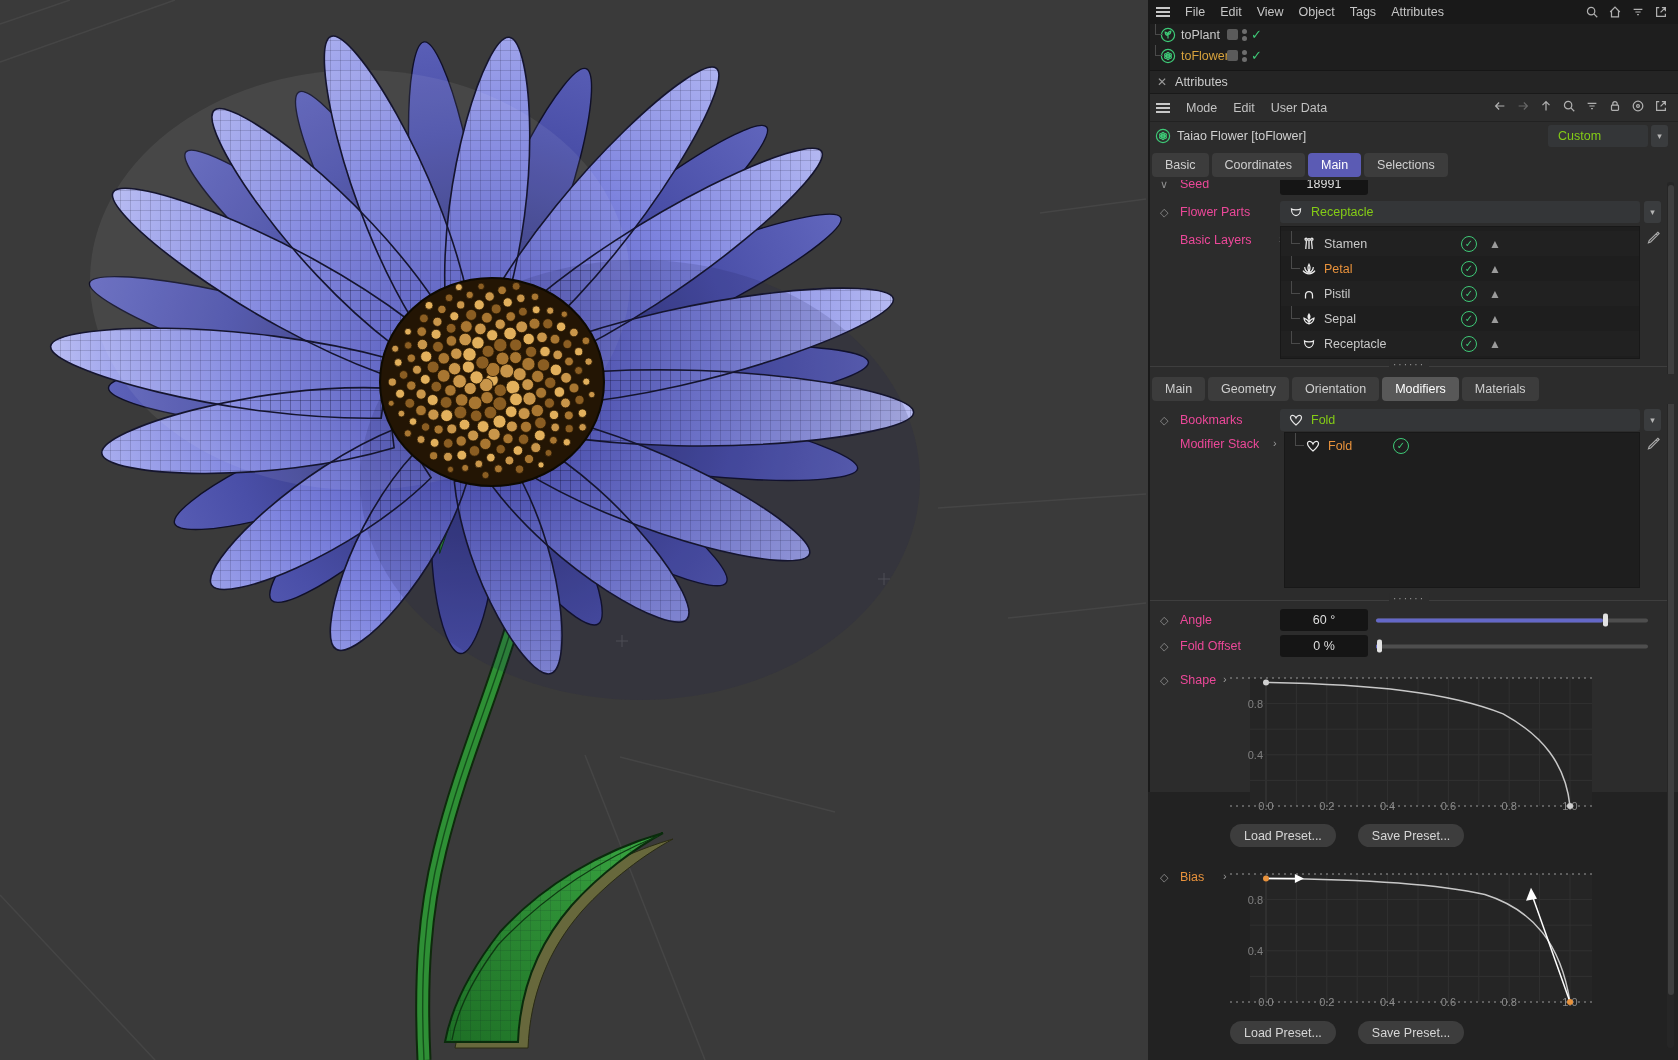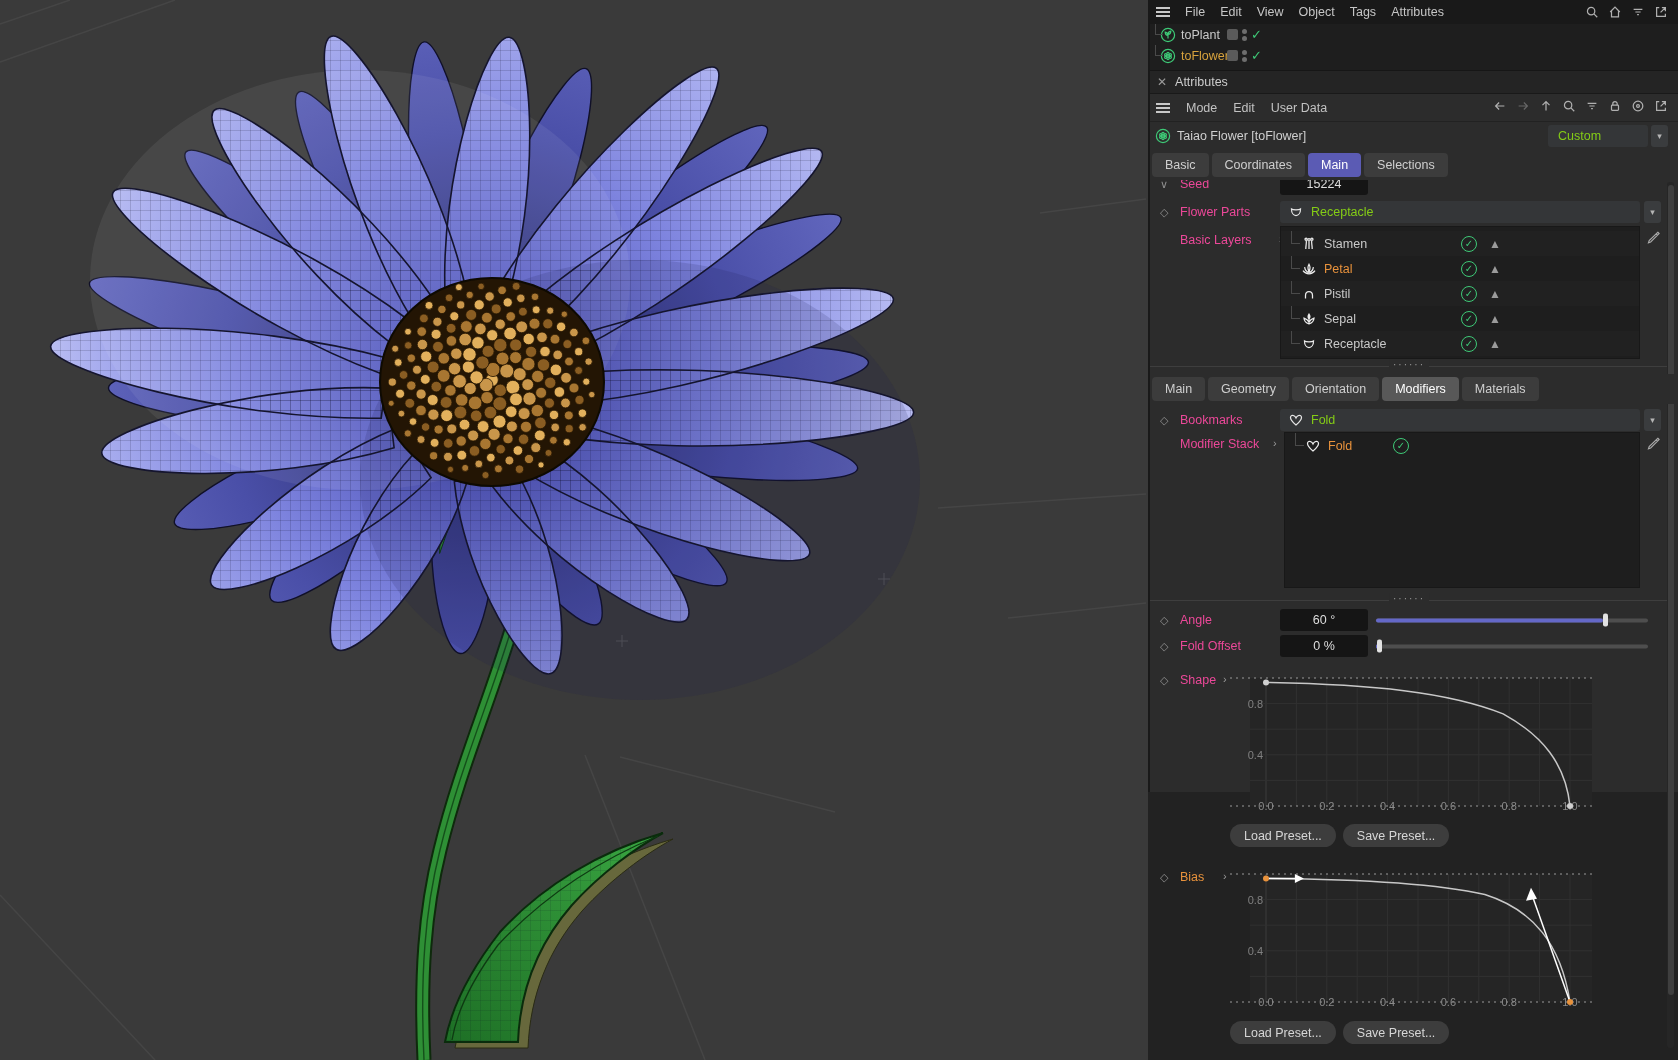--- a/index.html
+++ b/index.html
@@ -87,21 +87,21 @@
   .divider{position:absolute;left:0;width:518px;height:9px;}
   .divider .ln{position:absolute;left:0;right:0;top:4px;border-top:1px solid #3e3e3e;}
   .divider .dots6{position:absolute;left:50%;transform:translateX(-50%);top:-3px;color:#9a9a9a;font-size:10px;letter-spacing:2px;background:#2c2c2c;padding:0 4px;}
 
   .slider{position:absolute;left:226px;top:50%;transform:translateY(-50%);width:272px;height:13px;}
   .slider .track{position:absolute;left:0;right:0;top:5px;height:3.5px;background:#4e4e4e;border-radius:2px;}
   .slider .fill{position:absolute;left:0;top:5px;height:3.5px;background:#6468c8;border-radius:2px;}
   .slider .handle{position:absolute;top:0;width:5px;height:13px;background:#e2e2e2;border-radius:2px;}
 
   .graph{position:absolute;left:80px;}
-  .pillrow{position:absolute;left:80px;display:flex;gap:7px;}
+  .pillrow{position:absolute;left:80px;display:flex;gap:22px;}
   .pill{height:23px;padding:0 14px;border-radius:12px;background:#3d3d3d;color:#d6d6d6;display:flex;align-items:center;}
 
   .vscroll{position:absolute;left:517px;top:182px;width:7px;height:866px;background:#262626;border-radius:3px;}
   .vscroll .thumb{position:absolute;left:0.5px;top:3px;width:6px;height:810px;background:#3f3f3f;border-radius:3px;}
 
   .lbl-orange{color:#e8923c !important;}
 </style>
 </head>
 <body>
 
@@ -567,21 +567,21 @@
     <span class="tab">Coordinates</span>
     <span class="tab active-blue">Main</span>
     <span class="tab">Selections</span>
   </div>
 
   <div class="attr-content">
 
     <div class="prow" style="top:-8px">
       <span class="dia">∨</span>
       <span class="wlabel">Seed</span>
-      <span class="vbox" style="width:88px">15224</span>
+      <span class="vbox" style="width:88px">18991</span>
     </div>
 
     <div class="prow" style="top:20px">
       <span class="dia">◇</span>
       <span class="wlabel">Flower Parts</span>
       <span class="drop widedrop">
         <span class="icon16"><svg viewBox="0 0 16 16">
               <path d="M3.5 5 C5 6 11 6 12.5 5 C12.5 9 10.5 11.5 8 11.5 C5.5 11.5 3.5 9 3.5 5 Z"></path>
             </svg></span>
         <span>Receptacle</span>

